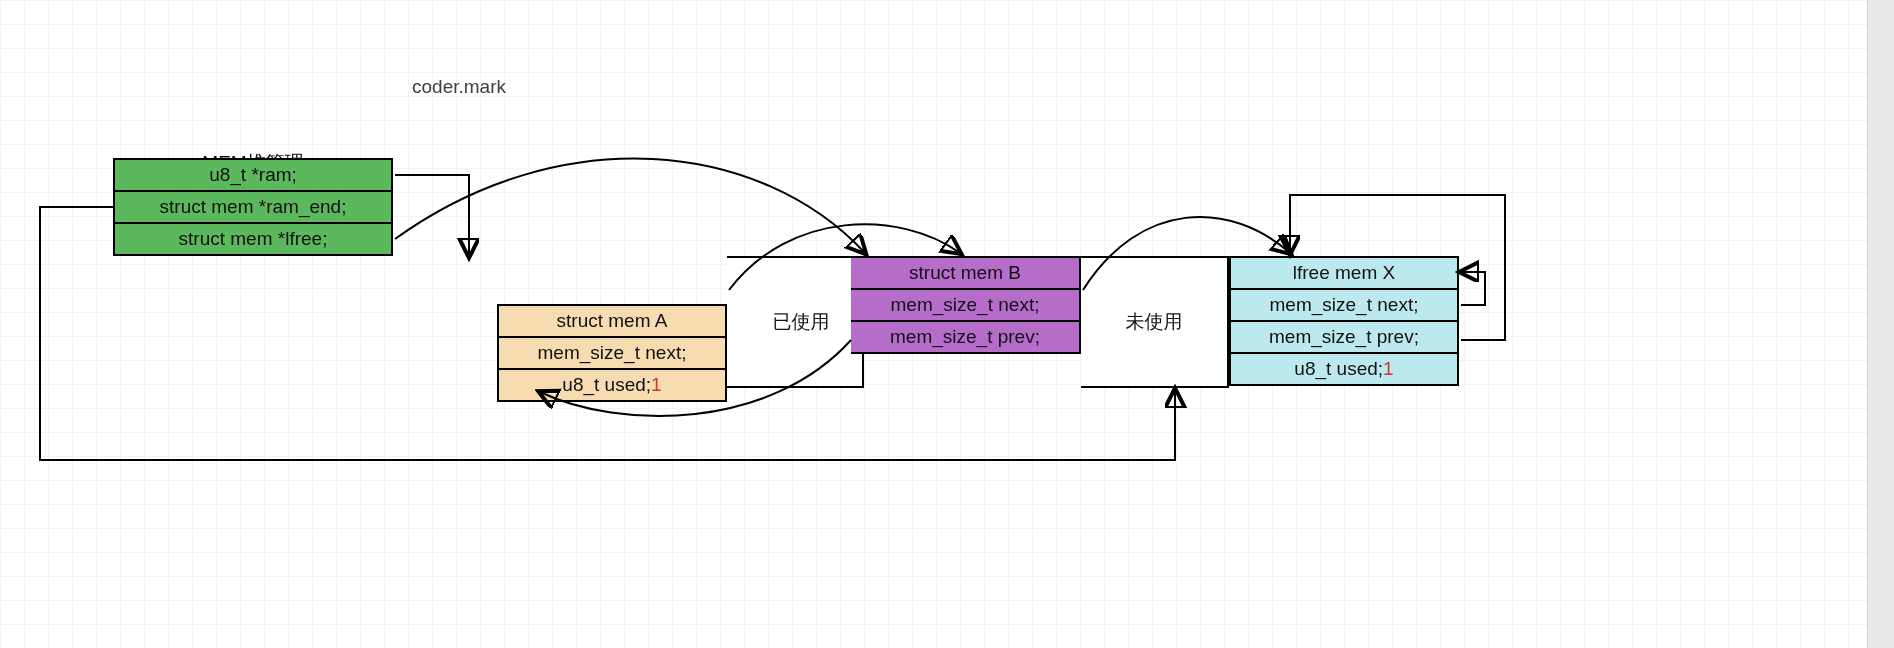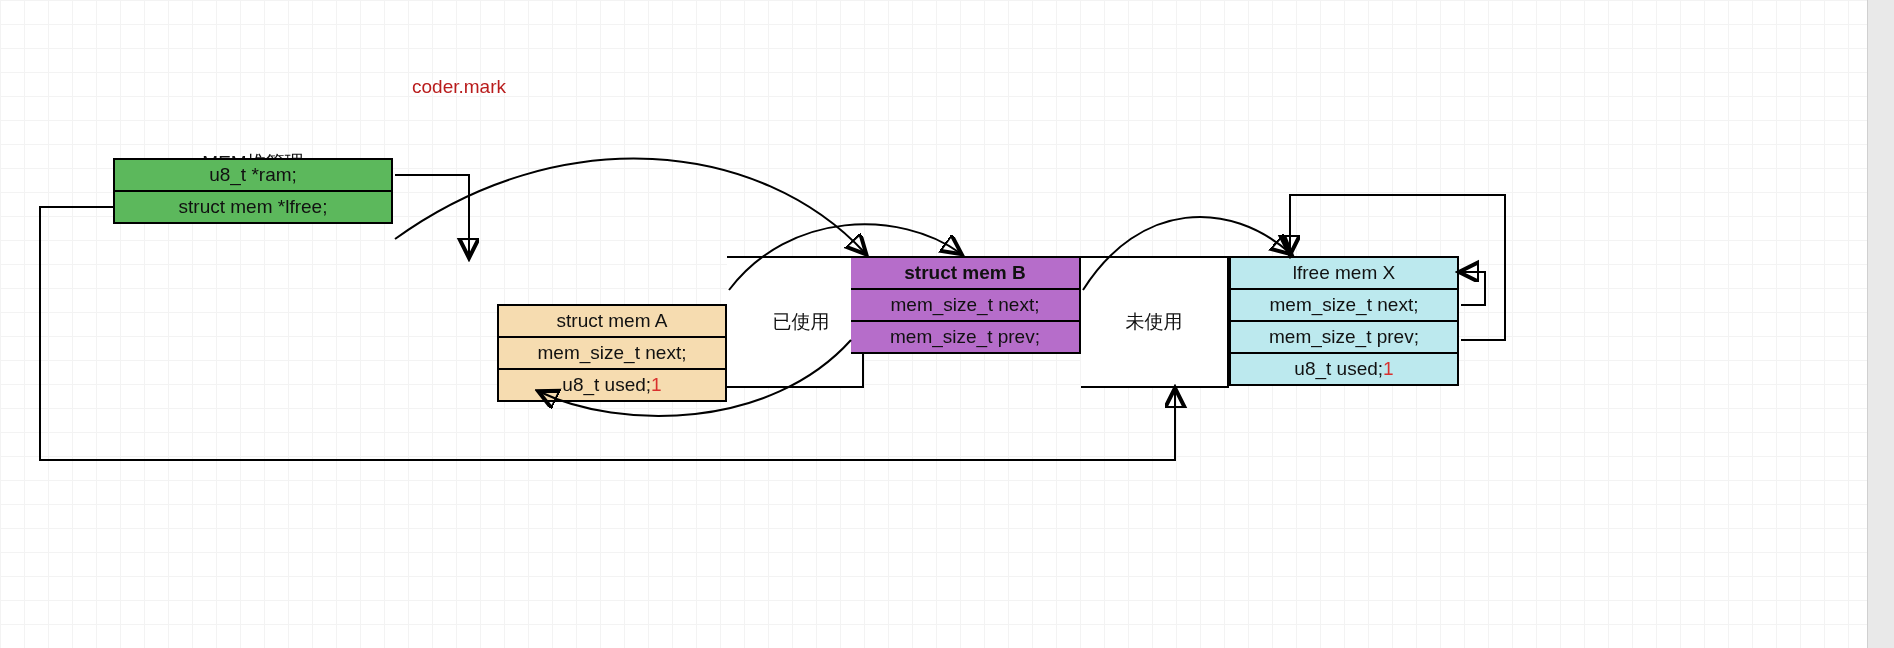--- a/index.html
+++ b/index.html
@@ -36,57 +36,58 @@
     white-space:nowrap;
   }
   .stack .cell{border-top:none;}
   .stack .cell:first-child{border-top:2px solid #000;}
   .green{background:#5cb85c;}
   .tan{background:#f6dcb0;}
   .purple{background:#b66dca;}
   .cyan{background:#bce9ee;}
   .redval{color:#d9302d;}
   .title{font-size:19px;text-align:center;}
-  .watermark{color:#b91c1c;}
+  .watermark{color:#404040;}
   svg.arrows{position:absolute;left:0;top:0;width:1894px;height:648px;pointer-events:none;}
   svg.arrows path,svg.arrows line{stroke:#000;stroke-width:2;fill:none;}
   .big-unused{
     border:2px solid #000;
     background:#fff;
     display:flex;align-items:center;justify-content:center;
   }
 </style>
 </head>
 <body>
 
 <div class="canvas"></div>
 <div class="scrollbar"></div>
 
 <div class="abs watermark" style="left:412px;top:76px;">coder.mark</div>
 
 <div class="abs title" style="left:113px;top:128px;width:280px;margin-top:22px;">MEM堆管理</div>
 <div class="abs stack" style="left:113px;top:158px;width:280px;">
   <div class="cell green">u8_t *ram;</div>
+  <div class="cell green">struct mem *ram_end;</div>
   <div class="cell green">struct mem *lfree;</div>
 </div>
 
 <div class="abs stack" style="left:497px;top:256px;width:230px;margin-top:48px;">
   <div class="cell tan">struct mem A</div>
   <div class="cell tan">mem_size_t next;</div>
   <div class="cell tan">
     <span>u8_t used;</span><span class="redval">1</span>
   </div>
 </div>
 
 <div class="abs big-unused" style="left:727px;top:256px;width:122px;height:128px;border-left:none;padding-left:13px;">
   <span>已使用</span>
 </div>
 
 <div class="abs stack" style="left:851px;top:256px;width:230px;border-left:none;">
-  <div class="cell purple" style="border-left:none;font-weight:bold;">struct mem B</div>
+  <div class="cell purple" style="border-left:none;">struct mem B</div>
   <div class="cell purple" style="border-left:none;">mem_size_t next;</div>
   <div class="cell purple" style="border-left:none;">mem_size_t prev;</div>
 </div>
 
 <div class="abs big-unused" style="left:1081px;top:256px;width:146px;height:128px;border-left:none;">
   <span>未使用</span>
 </div>
 
 <div class="abs stack" style="left:1229px;top:256px;width:230px;">
   <div class="cell cyan">lfree mem X</div>

